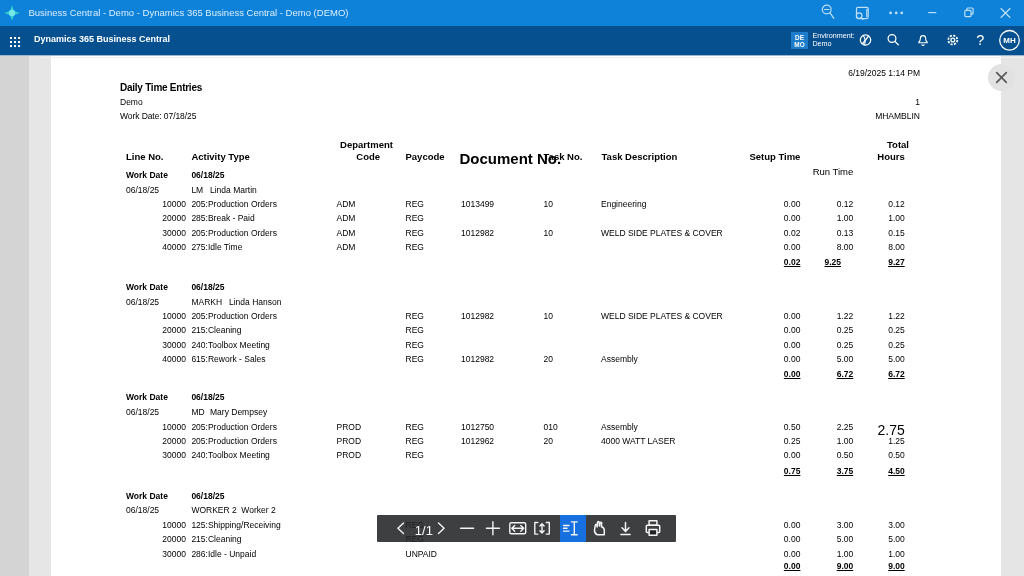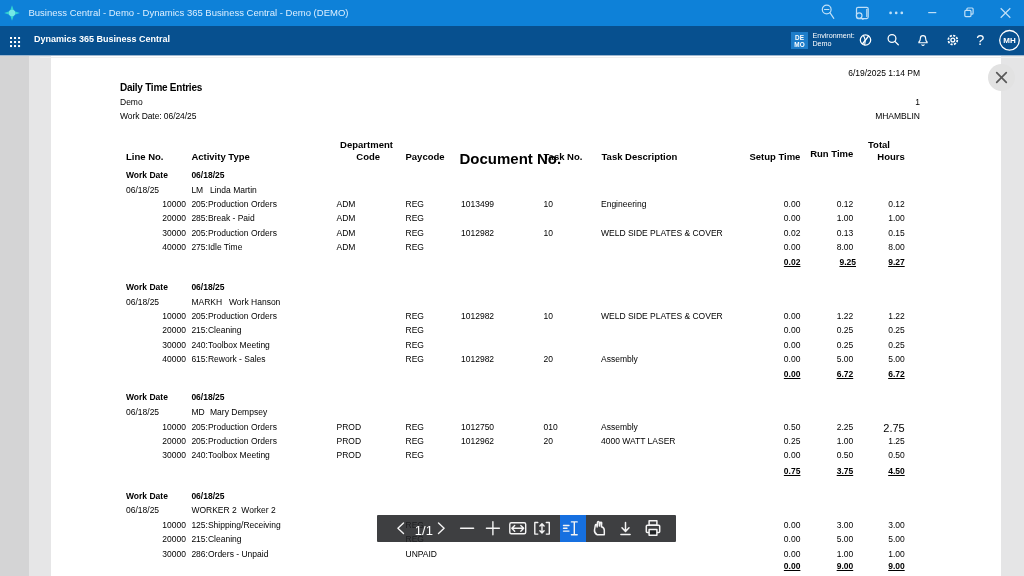--- a/index.html
+++ b/index.html
@@ -9,35 +9,35 @@
 </style></head>
 <body>
 
 <div class="abs" style="left:0;top:54px;width:1024px;height:522px;background:#fff"></div>
 <div class="abs" style="left:0;top:54px;width:29px;height:522px;background:#d4d4d5"></div>
 <div class="abs" style="left:29px;top:54px;width:22px;height:522px;background:#e6e6e7"></div>
 <div class="abs" style="left:1001px;top:54px;width:23px;height:522px;background:#e5e5e6"></div>
 
 <div class="t" style="top:82.5px;font-size:10px;font-weight:bold;left:120.0px;letter-spacing:-0.25px;">Daily Time Entries</div>
 <div class="t" style="top:97.5px;font-size:8.5px;left:120.0px;">Demo</div>
-<div class="t" style="top:112.3px;font-size:8.5px;left:120.0px;letter-spacing:-0.08px;">Work Date: 06/24/25</div>
+<div class="t" style="top:112.3px;font-size:8.5px;left:120.0px;letter-spacing:-0.08px;">Work Date: 07/18/25</div>
 <div class="t" style="top:69px;font-size:8.5px;right:104.0px;text-align:right;">6/19/2025 1:14 PM</div>
 <div class="t" style="top:97.8px;font-size:8.5px;right:104.0px;text-align:right;">1</div>
 <div class="t" style="top:112.3px;font-size:8.5px;right:104.0px;text-align:right;">MHAMBLIN</div>
 <div class="t" style="top:139.7px;font-size:9.5px;font-weight:bold;left:340.1px;">Department</div>
-<div class="t" style="top:139.7px;font-size:9.5px;font-weight:bold;right:134px;text-align:right;">Total</div>
+<div class="t" style="top:139.7px;font-size:9.5px;font-weight:bold;right:115px;text-align:right;">Total</div>
 <div class="t" style="top:151.7px;font-size:9.5px;font-weight:bold;left:126.0px;">Line No.</div>
 <div class="t" style="top:151.7px;font-size:9.5px;font-weight:bold;left:191.4px;">Activity Type</div>
 <div class="t" style="top:151.7px;font-size:9.5px;font-weight:bold;left:356.3px;">Code</div>
 <div class="t" style="top:151.7px;font-size:9.5px;font-weight:bold;left:405.5px;">Paycode</div>
 <div class="t" style="top:151px;font-size:15px;font-weight:bold;left:459.5px;">Document No.</div>
 <div class="t" style="top:151.7px;font-size:9.5px;font-weight:bold;left:543.5px;">Task No.</div>
 <div class="t" style="top:151.7px;font-size:9.5px;font-weight:bold;left:601.5px;">Task Description</div>
 <div class="t" style="top:151.7px;font-size:9.5px;font-weight:bold;right:223.6px;text-align:right;">Setup Time</div>
-<div class="t" style="top:149px;font-size:9.5px;font-weight:bold;right:170.7px;text-align:right;">Run Time</div>
+<div class="t" style="top:167px;font-size:9.5px;font-weight:normal;right:170.7px;text-align:right;">Run Time</div>
 <div class="t" style="top:151.7px;font-size:9.5px;font-weight:bold;right:119.2px;text-align:right;">Hours</div>
 <div class="t" style="top:171.4px;font-size:8.5px;font-weight:bold;left:126.0px;">Work Date</div>
 <div class="t" style="top:171.4px;font-size:8.5px;font-weight:bold;left:191.4px;">06/18/25</div>
 <div class="t" style="top:186.1px;font-size:8.5px;left:126.0px;">06/18/25</div>
 <div class="t" style="top:186.1px;font-size:8.5px;left:191.4px;">LM</div>
 <div class="t" style="top:186.1px;font-size:8.5px;left:210.0px;">Linda Martin</div>
 <div class="t" style="top:200.2px;font-size:8.5px;right:838.0px;text-align:right;">10000</div>
 <div class="t" style="top:200.2px;font-size:8.5px;left:191.4px;">205:Production Orders</div>
 <div class="t" style="top:200.2px;font-size:8.5px;left:336.5px;">ADM</div>
 <div class="t" style="top:200.2px;font-size:8.5px;left:405.5px;">REG</div>
@@ -65,27 +65,27 @@
 <div class="t" style="top:228.7px;font-size:8.5px;right:170.8px;text-align:right;">0.13</div>
 <div class="t" style="top:228.7px;font-size:8.5px;right:119.3px;text-align:left;">0.15</div>
 <div class="t" style="top:242.7px;font-size:8.5px;right:838.0px;text-align:right;">40000</div>
 <div class="t" style="top:242.7px;font-size:8.5px;left:191.4px;">275:Idle Time</div>
 <div class="t" style="top:242.7px;font-size:8.5px;left:336.5px;">ADM</div>
 <div class="t" style="top:242.7px;font-size:8.5px;left:405.5px;">REG</div>
 <div class="t" style="top:242.7px;font-size:8.5px;right:223.6px;text-align:right;">0.00</div>
 <div class="t" style="top:242.7px;font-size:8.5px;right:170.8px;text-align:right;">8.00</div>
 <div class="t" style="top:242.7px;font-size:8.5px;right:119.3px;text-align:right;">8.00</div>
 <div class="t" style="top:257.8px;font-size:8.5px;font-weight:bold;right:223.6px;text-align:right;text-decoration:underline;">0.02</div>
-<div class="t" style="top:257.8px;font-size:8.5px;font-weight:bold;right:168px;text-align:right;text-decoration:underline;">9.25</div>
+<div class="t" style="top:257.8px;font-size:8.5px;font-weight:bold;right:183px;text-align:right;text-decoration:underline;">9.25</div>
 <div class="t" style="top:257.8px;font-size:8.5px;font-weight:bold;right:119.3px;text-align:center;text-decoration:underline;">9.27</div>
 <div class="t" style="top:283.0px;font-size:8.5px;font-weight:bold;left:126.0px;">Work Date</div>
 <div class="t" style="top:283.0px;font-size:8.5px;font-weight:bold;left:191.4px;">06/18/25</div>
 <div class="t" style="top:297.7px;font-size:8.5px;left:126.0px;">06/18/25</div>
 <div class="t" style="top:297.7px;font-size:8.5px;left:191.4px;">MARKH</div>
-<div class="t" style="top:297.7px;font-size:8.5px;left:229.0px;">Work Hanson</div>
+<div class="t" style="top:297.7px;font-size:8.5px;left:229.0px;">Linda Hanson</div>
 <div class="t" style="top:312.2px;font-size:8.5px;right:838.0px;text-align:right;">10000</div>
 <div class="t" style="top:312.2px;font-size:8.5px;left:191.4px;">205:Production Orders</div>
 <div class="t" style="top:312.2px;font-size:8.5px;left:405.5px;">REG</div>
 <div class="t" style="top:312.2px;font-size:8.5px;left:461.0px;">1012982</div>
 <div class="t" style="top:312.2px;font-size:8.5px;left:543.5px;">10</div>
 <div class="t" style="top:312.2px;font-size:8.5px;left:601.0px;">WELD SIDE PLATES &amp; COVER</div>
 <div class="t" style="top:312.2px;font-size:8.5px;right:223.6px;text-align:right;">0.00</div>
 <div class="t" style="top:312.2px;font-size:8.5px;right:170.8px;text-align:right;">1.22</div>
 <div class="t" style="top:312.2px;font-size:8.5px;right:119.3px;text-align:right;">1.22</div>
 <div class="t" style="top:326.2px;font-size:8.5px;right:838.0px;text-align:right;">20000</div>
@@ -119,21 +119,21 @@
 <div class="t" style="top:408.0px;font-size:8.5px;left:210.0px;">Mary Dempsey</div>
 <div class="t" style="top:422.5px;font-size:8.5px;right:838.0px;text-align:right;">10000</div>
 <div class="t" style="top:422.5px;font-size:8.5px;left:191.4px;">205:Production Orders</div>
 <div class="t" style="top:422.5px;font-size:8.5px;left:336.5px;">PROD</div>
 <div class="t" style="top:422.5px;font-size:8.5px;left:405.5px;">REG</div>
 <div class="t" style="top:422.5px;font-size:8.5px;left:461.0px;">1012750</div>
 <div class="t" style="top:422.5px;font-size:8.5px;left:543.5px;">010</div>
 <div class="t" style="top:422.5px;font-size:8.5px;left:601.0px;">Assembly</div>
 <div class="t" style="top:422.5px;font-size:8.5px;right:223.6px;text-align:right;">0.50</div>
 <div class="t" style="top:422.5px;font-size:8.5px;right:170.8px;text-align:right;">2.25</div>
-<div class="t" style="top:422.5px;font-size:11px;right:119.3px;text-align:right;">2.75</div>
+<div class="t" style="top:422.5px;font-size:14px;right:119.3px;text-align:right;">2.75</div>
 <div class="t" style="top:437.0px;font-size:8.5px;right:838.0px;text-align:right;">20000</div>
 <div class="t" style="top:437.0px;font-size:8.5px;left:191.4px;">205:Production Orders</div>
 <div class="t" style="top:437.0px;font-size:8.5px;left:336.5px;">PROD</div>
 <div class="t" style="top:437.0px;font-size:8.5px;left:405.5px;">REG</div>
 <div class="t" style="top:437.0px;font-size:8.5px;left:461.0px;">1012962</div>
 <div class="t" style="top:437.0px;font-size:8.5px;left:543.5px;">20</div>
 <div class="t" style="top:437.0px;font-size:8.5px;left:601.0px;">4000 WATT LASER</div>
 <div class="t" style="top:437.0px;font-size:8.5px;right:223.6px;text-align:right;">0.25</div>
 <div class="t" style="top:437.0px;font-size:8.5px;right:170.8px;text-align:right;">1.00</div>
 <div class="t" style="top:437.0px;font-size:8.5px;right:119.3px;text-align:right;">1.25</div>
@@ -158,21 +158,21 @@
 <div class="t" style="top:520.7px;font-size:8.5px;right:223.6px;text-align:right;">0.00</div>
 <div class="t" style="top:520.7px;font-size:8.5px;right:170.8px;text-align:right;">3.00</div>
 <div class="t" style="top:520.7px;font-size:8.5px;right:119.3px;text-align:right;">3.00</div>
 <div class="t" style="top:535.1px;font-size:8.5px;right:838.0px;text-align:right;">20000</div>
 <div class="t" style="top:535.1px;font-size:8.5px;left:191.4px;">215:Cleaning</div>
 <div class="t" style="top:535.1px;font-size:8.5px;left:405.5px;">REG</div>
 <div class="t" style="top:535.1px;font-size:8.5px;right:223.6px;text-align:right;">0.00</div>
 <div class="t" style="top:535.1px;font-size:8.5px;right:170.8px;text-align:right;">5.00</div>
 <div class="t" style="top:535.1px;font-size:8.5px;right:119.3px;text-align:right;">5.00</div>
 <div class="t" style="top:549.5px;font-size:8.5px;right:838.0px;text-align:right;">30000</div>
-<div class="t" style="top:549.5px;font-size:8.5px;left:191.4px;">286:Orders - Unpaid</div>
+<div class="t" style="top:549.5px;font-size:8.5px;left:191.4px;">286:Idle - Unpaid</div>
 <div class="t" style="top:549.5px;font-size:8.5px;left:405.5px;">UNPAID</div>
 <div class="t" style="top:549.5px;font-size:8.5px;right:223.6px;text-align:right;">0.00</div>
 <div class="t" style="top:549.5px;font-size:8.5px;right:170.8px;text-align:right;">1.00</div>
 <div class="t" style="top:549.5px;font-size:8.5px;right:119.3px;text-align:right;">1.00</div>
 <div class="t" style="top:562.4px;font-size:8.5px;font-weight:bold;right:223.6px;text-align:right;text-decoration:underline;">0.00</div>
 <div class="t" style="top:562.4px;font-size:8.5px;font-weight:bold;right:170.8px;text-align:right;text-decoration:underline;">9.00</div>
 <div class="t" style="top:562.4px;font-size:8.5px;font-weight:bold;right:119.3px;text-align:right;text-decoration:underline;">9.00</div>
 
 <div class="abs" style="left:0;top:54.5px;width:1024px;height:1px;background:#9db6cf"></div>
 <div class="abs" style="left:40px;top:56.8px;width:984px;height:1px;background:#efefef"></div>

